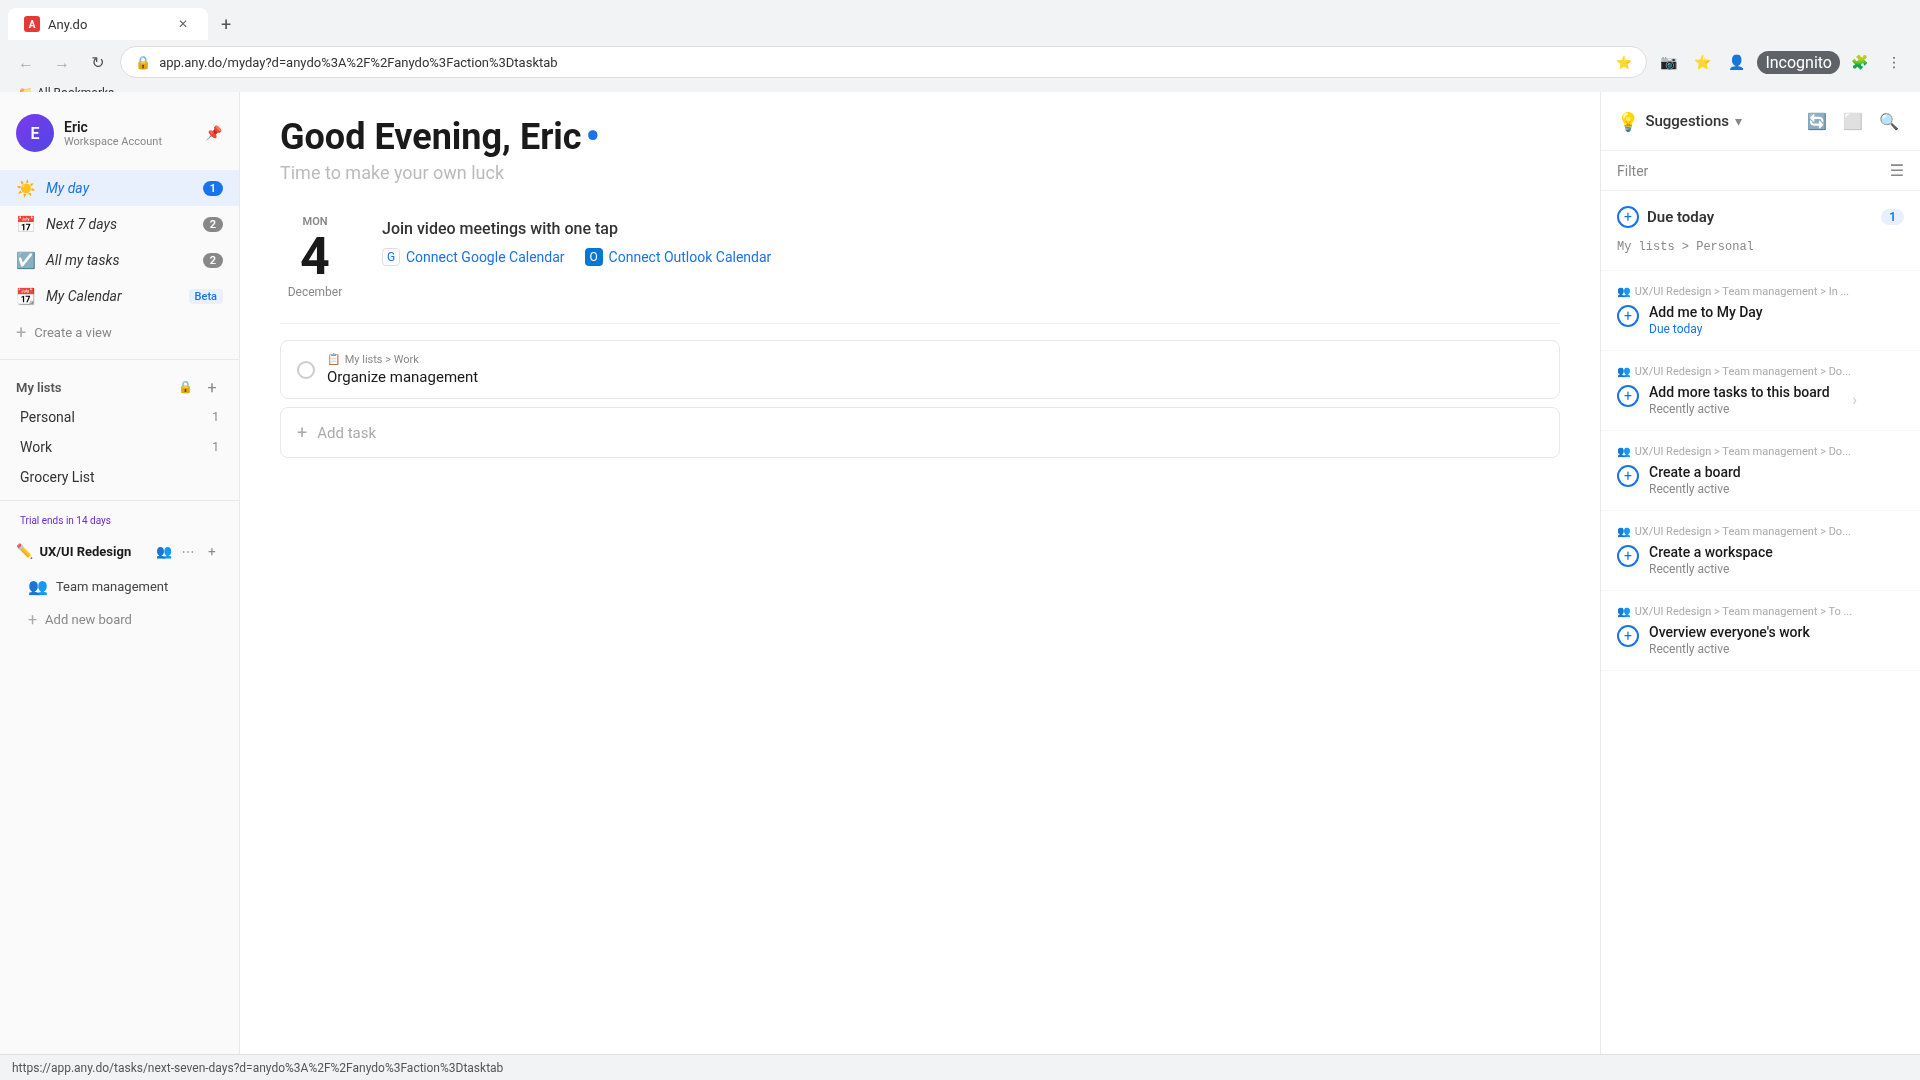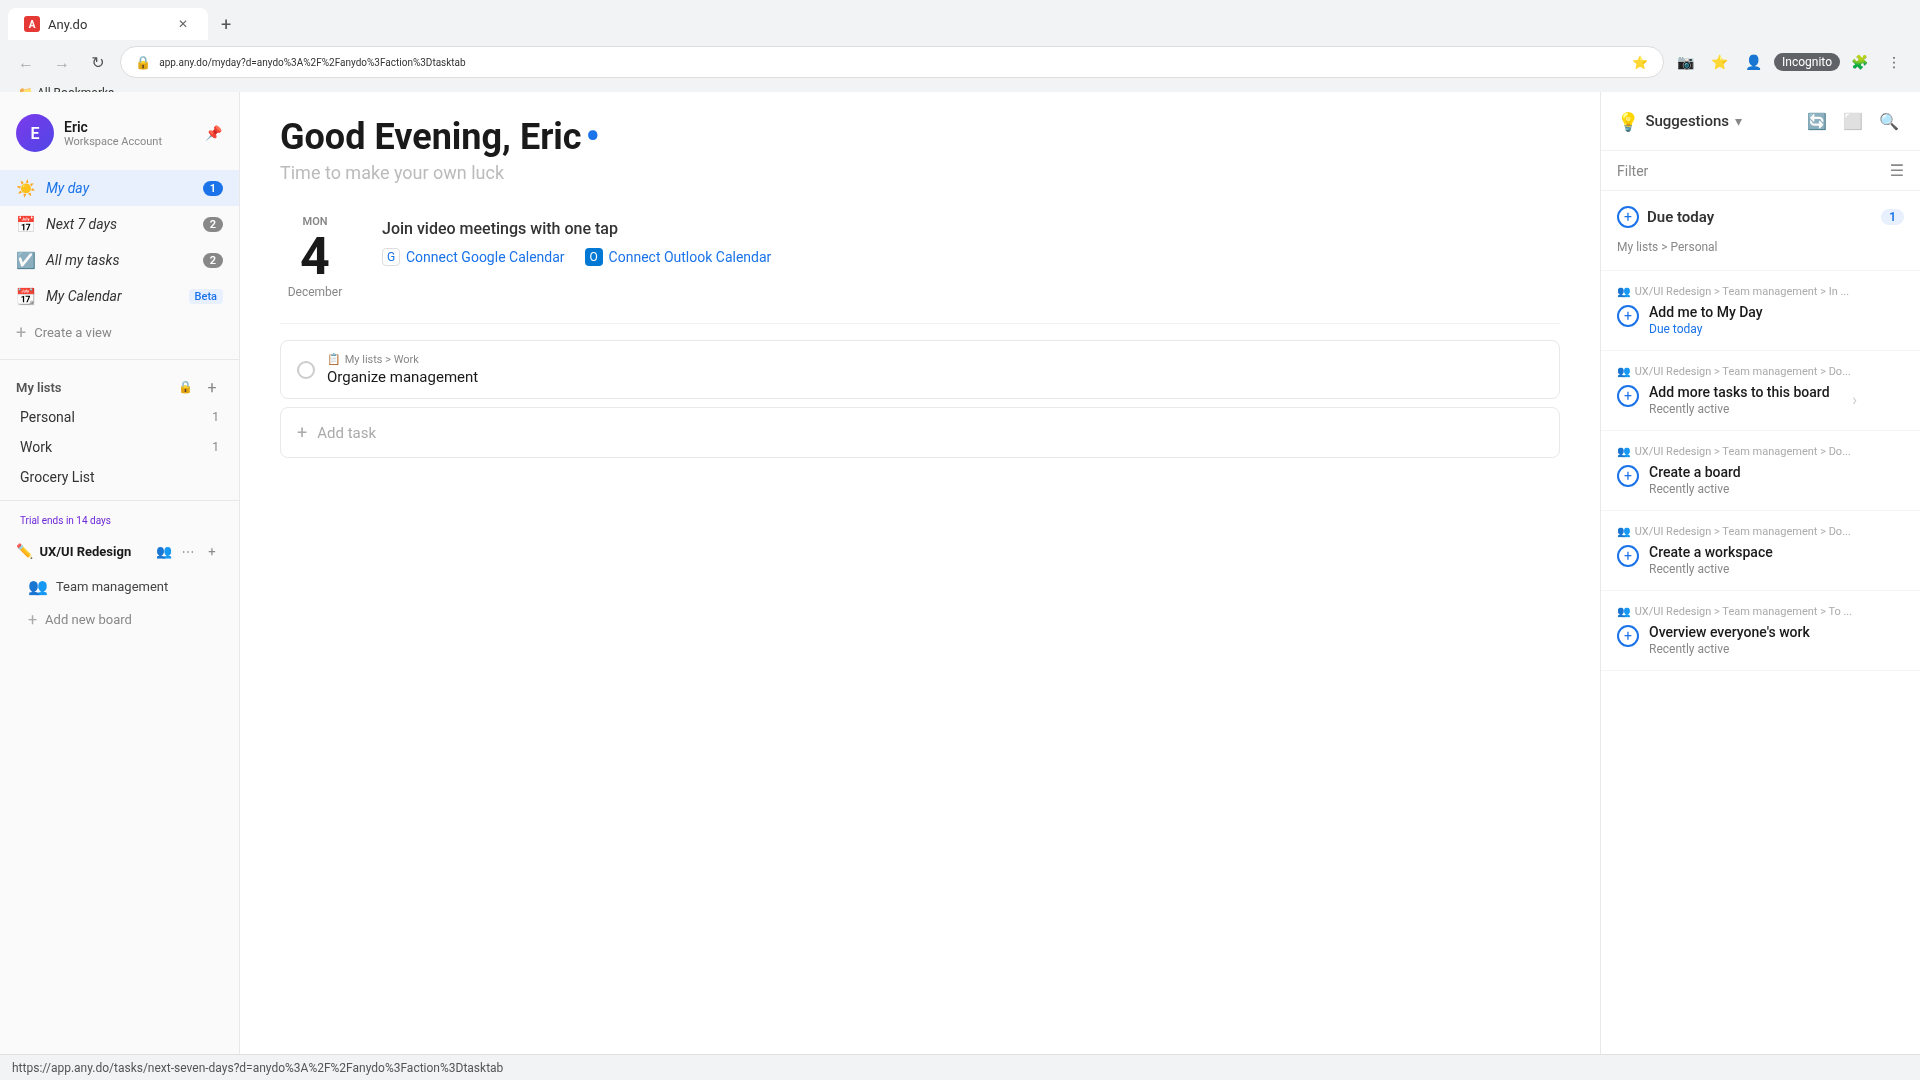--- a/index.html
+++ b/index.html
@@ -10,24 +10,24 @@
     .tab-bar { display: flex; align-items: center; padding: 8px 8px 0; gap: 4px; height: 40px; }
     .tab { background: #fff; border-radius: 8px 8px 0 0; padding: 0 16px; height: 32px; display: flex; align-items: center; gap: 8px; font-size: 13px; color: #333; min-width: 200px; }
     .tab-favicon { width: 16px; height: 16px; background: #e53935; border-radius: 3px; display: flex; align-items: center; justify-content: center; font-size: 10px; color: white; font-weight: bold; flex-shrink: 0; }
     .tab-title { flex: 1; font-size: 13px; }
     .tab-close { width: 18px; height: 18px; border-radius: 50%; display: flex; align-items: center; justify-content: center; font-size: 12px; color: #666; cursor: pointer; }
     .new-tab-btn { width: 28px; height: 28px; border-radius: 50%; display: flex; align-items: center; justify-content: center; font-size: 18px; color: #555; cursor: pointer; }
     .address-bar { display: flex; align-items: center; padding: 6px 12px; gap: 8px; height: 52px; }
     .nav-btn { width: 28px; height: 28px; border-radius: 50%; display: flex; align-items: center; justify-content: center; font-size: 16px; color: #555; cursor: pointer; }
     .nav-btn.disabled { color: #aaa; cursor: default; }
     .url-bar { flex: 1; background: #fff; border-radius: 20px; height: 32px; display: flex; align-items: center; padding: 0 14px; font-size: 13px; color: #333; gap: 8px; border: 1px solid #ddd; }
-    .url-text { flex: 1; font-size: 10px; color: #333; }
+    .url-text { flex: 1; font-size: 13px; color: #333; }
     .browser-icons { display: flex; align-items: center; gap: 6px; }
     .browser-icon-btn { width: 28px; height: 28px; border-radius: 50%; display: flex; align-items: center; justify-content: center; font-size: 14px; color: #555; cursor: pointer; }
-    .incognito-badge { background: #5f6368; color: white; border-radius: 12px; padding: 2px 8px; font-size: 12px; }
+    .incognito-badge { background: #5f6368; color: white; border-radius: 12px; padding: 2px 8px; font-size: 16px; }
     .bookmarks-bar { padding: 0 12px 4px; font-size: 12px; color: #333; display: flex; align-items: center; gap: 6px; }
     .bookmark-folder { display: flex; align-items: center; gap: 4px; padding: 2px 6px; border-radius: 4px; cursor: pointer; }
 
     
     .app { display: flex; flex: 1; overflow: hidden; }
 
     
     .sidebar { width: 240px; background: #fafafa; border-right: 1px solid #e8e8e8; display: flex; flex-direction: column; padding: 12px 0; flex-shrink: 0; overflow-y: auto; }
     .sidebar-user { display: flex; align-items: center; padding: 10px 16px; gap: 10px; margin-bottom: 8px; }
     .avatar { width: 38px; height: 38px; border-radius: 50%; background: linear-gradient(135deg, #7c3aed, #4f46e5); display: flex; align-items: center; justify-content: center; color: white; font-size: 16px; font-weight: 600; flex-shrink: 0; }
@@ -108,21 +108,21 @@
     .suggestion-action { display: flex; align-items: flex-start; gap: 10px; }
     .add-btn-circle { width: 22px; height: 22px; border-radius: 50%; border: 2px solid #1a73e8; display: flex; align-items: center; justify-content: center; color: #1a73e8; font-size: 14px; flex-shrink: 0; margin-top: 1px; cursor: pointer; }
     .suggestion-text { font-size: 14px; color: #1a1a1a; font-weight: 500; flex: 1; }
     .suggestion-sub { font-size: 12px; color: #1a73e8; margin-top: 2px; display: block; }
     .suggestion-sub.gray { color: #888; }
     .forward-arrow { width: 30px; height: 30px; border-radius: 50%; display: flex; align-items: center; justify-content: center; font-size: 16px; color: #ccc; cursor: pointer; flex-shrink: 0; }
     .due-section { padding: 14px 16px; border-bottom: 1px solid #f5f5f5; }
     .due-header { display: flex; align-items: center; gap: 8px; margin-bottom: 10px; }
     .due-title { font-size: 15px; font-weight: 600; color: #333; flex: 1; }
     .due-badge { background: #e8f0fe; color: #1a73e8; border-radius: 10px; padding: 1px 8px; font-size: 12px; font-weight: 600; }
-    .due-item { font-size: 12px; color: #888; padding: 2px 0; }
+    .due-item { font-size: 12px; color: #888; padding: 2px 0; font-family: Liberation Mono, monospace; }
 
     
     .status-bar { height: 26px; background: #f1f3f4; border-top: 1px solid #e0e0e0; display: flex; align-items: center; padding: 0 12px; font-size: 12px; color: #555; }
   </style>
 </head>
 <body>
 
 <div class="browser-chrome">
   <div class="tab-bar">
     <div class="tab">

